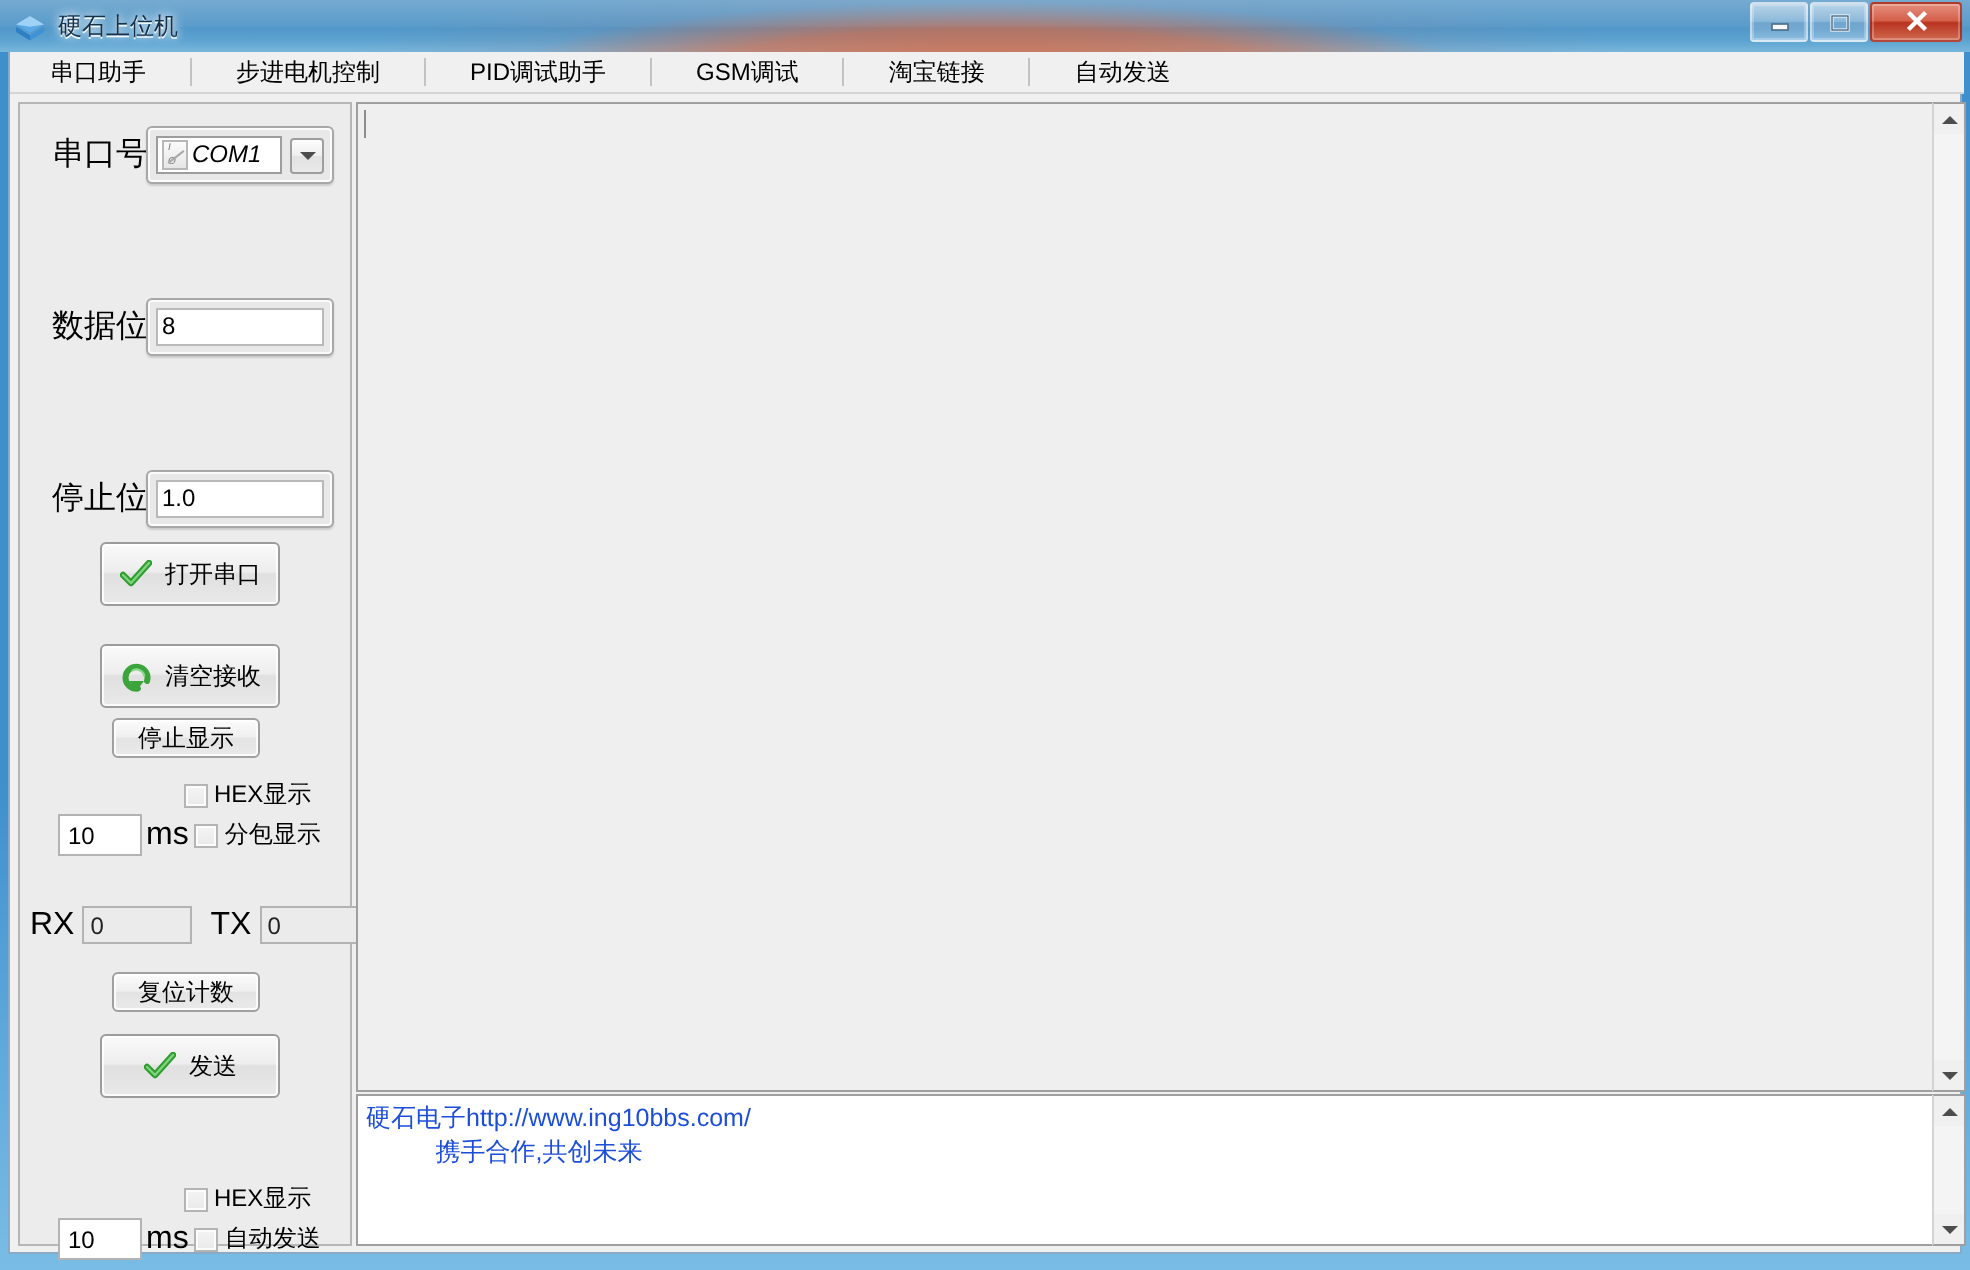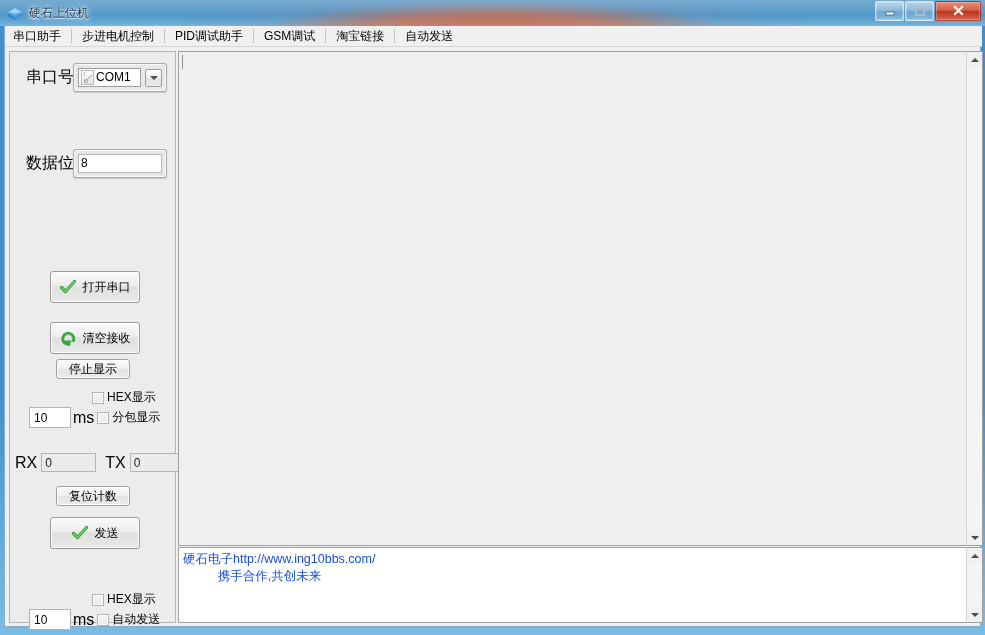--- a/index.html
+++ b/index.html
@@ -103,21 +103,21 @@
     left: 0; top: 0;
     width: 977px; height: 21px;
     background: #f0f0f0;
     border-bottom: 1px solid #d5d5d5;
     display: flex;
     align-items: center;
     font-size: 12px;
     color: #000;
   }
   .menu-item {
-    padding: 2px 8px;
+    padding: 2px 20px;
     white-space: nowrap;
     line-height: 16px;
   }
   .menu-sep {
     width: 1px; height: 14px;
     background: #c2c2c2;
     margin: 0 2px;
   }
 
   
@@ -371,21 +371,21 @@
         <div class="menu-sep"></div>
         <div class="menu-item">淘宝链接</div>
         <div class="menu-sep"></div>
         <div class="menu-item">自动发送</div>
       </div>
 
       <div id="left-panel">
 
         <div class="row" style="left:16px; top:11px;">
           <div class="lbl" style="width:47px;">串口号</div>
-          <div class="fieldwrap" style="width:94px; display:flex; align-items:center;">
+          <div class="fieldwrap" style="width:94px; display:flex; align-items:center;font-style:italic;">
             <div class="txtfield" style="width:64px;">
               <div class="io-badge">
                 <span class="i1">I</span>
                   <span class="i2">O</span>
               </div>
               <span>COM1</span>
             </div>
             <div class="combo-arrow">
               <div class="tri down"></div>
             </div>
@@ -394,20 +394,26 @@
 
 
         <div class="row" style="left:16px; top:97px;">
           <div class="lbl" style="width:47px;">数据位</div>
           <div class="fieldwrap" style="width:94px;">
             <div class="txtfield flat" style="width:84px;">8</div>
           </div>
         </div>
 
 
+        <div class="row" style="left:16px; top:183px;">
+          <div class="lbl" style="width:47px;">停止位</div>
+          <div class="fieldwrap" style="width:94px;">
+            <div class="txtfield flat" style="width:84px;">1.0</div>
+          </div>
+        </div>
 
         <div class="btn big" style="position:absolute; left:40px; top:219px; width:90px; height:32px;">
           <span class="ic">
             <svg width="16" height="14" viewBox="0 0 16 14">
               <path d="M1.5 7.5 L5.5 11.5 L14.5 1.5" stroke="#2f9e2f" stroke-width="3.2" fill="none" stroke-linecap="round" stroke-linejoin="round"></path>
               <path d="M1.5 7.5 L5.5 11.5 L14.5 1.5" stroke="#7fd47f" stroke-width="1.2" fill="none" stroke-linecap="round" stroke-linejoin="round"></path>
             </svg>
           </span>
           <span>打开串口</span>
         </div>

